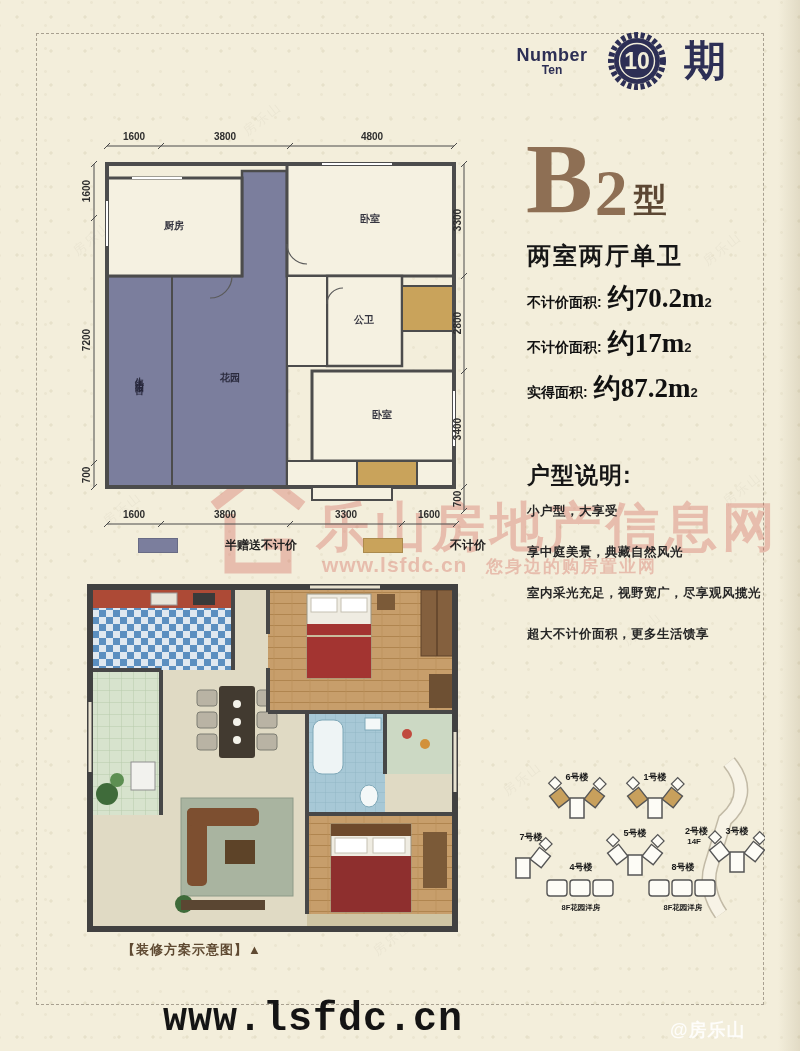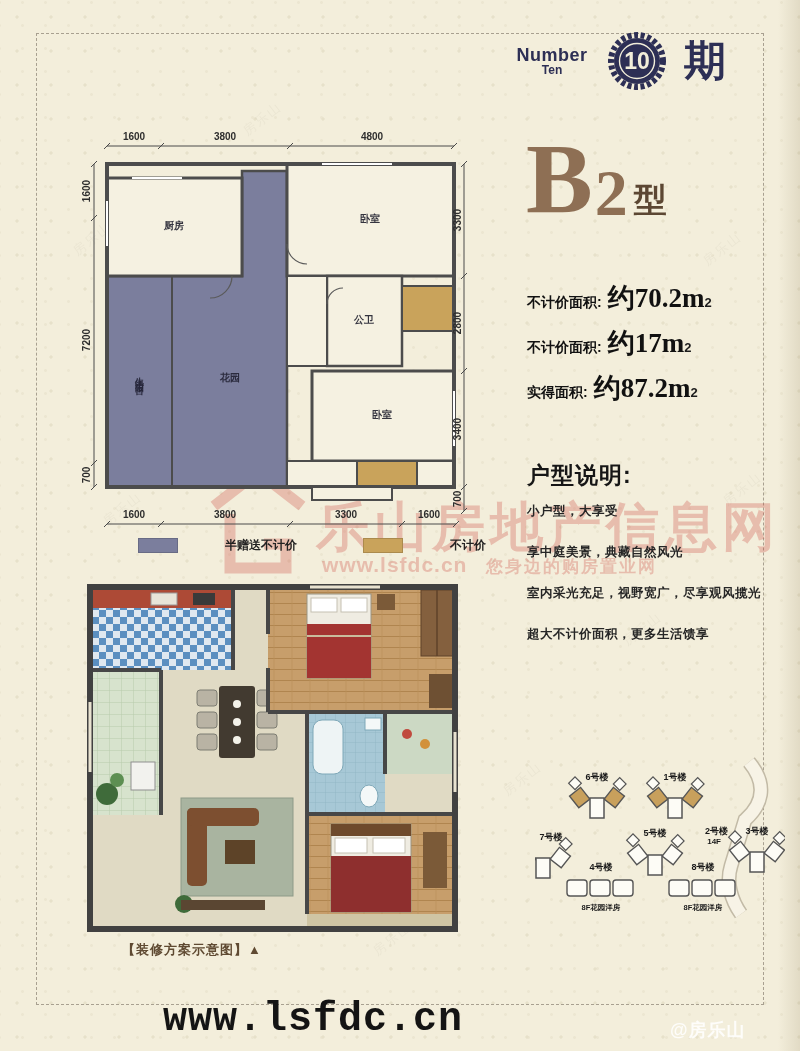--- a/index.html
+++ b/index.html
@@ -60,21 +60,21 @@
   .wm-brand{position:absolute;left:316px;top:492px;font-size:53px;font-weight:bold;
     letter-spacing:5px;color:rgba(205,75,65,.30);white-space:nowrap;}
   .wm-sub{position:absolute;left:322px;top:553px;color:rgba(205,75,65,.30);white-space:nowrap;}
   .wm-sub .u{font-size:21px;font-weight:bold;letter-spacing:1px;}
   .wm-sub .t{font-size:17px;font-weight:bold;margin-left:14px;letter-spacing:2px;}
   
   .render-wrap{position:absolute;left:85px;top:582px;width:375px;height:352px;z-index:2;}
   .render-caption{position:absolute;left:122px;top:941px;font-size:13px;font-weight:bold;
     color:#5f4a32;letter-spacing:1px;z-index:2;}
   
-  .siteplan-wrap{position:absolute;left:535px;top:748px;width:250px;height:205px;z-index:2;}
+  .siteplan-wrap{position:absolute;left:515px;top:748px;width:250px;height:205px;z-index:2;}
   
   .footer-url{position:absolute;left:163px;top:997px;font-family:"Liberation Mono","DejaVu Sans Mono",monospace;
     font-size:40px;font-weight:bold;color:#141414;letter-spacing:1px;z-index:3;}
   .corner-credit{position:absolute;left:670px;top:1018px;font-size:18px;font-weight:bold;
     color:rgba(255,255,255,.85);z-index:3;letter-spacing:1px;}
   
   text{font-family:"Liberation Sans",sans-serif;}
   .dim line{stroke:#4a4a4a;stroke-width:1;}
   .dim text{font-size:10px;font-weight:bold;fill:#2e2e2e;}
 </style>
@@ -109,20 +109,21 @@
       <text x="31" y="39" text-anchor="middle" font-family="Liberation Serif,serif" font-size="23" font-weight="bold" fill="#f2eeda">10</text>
     </svg>
     <div class="qi">期</div>
   </div>
 
   <div class="unit-title">
     <span class="b">B</span>
     <span class="n2">2</span>
     <span class="xing">型</span>
   </div>
+  <div class="layout-line">两室两厅单卫</div>
 
   <div class="areas">
     <div class="area-row">
       <span class="lbl">不计价面积:</span>
       <span class="val">约70.2m</span>
         <sup>2</sup>
     </div>
     <div class="area-row">
       <span class="lbl">不计价面积:</span>
       <span class="val">约17m</span>

